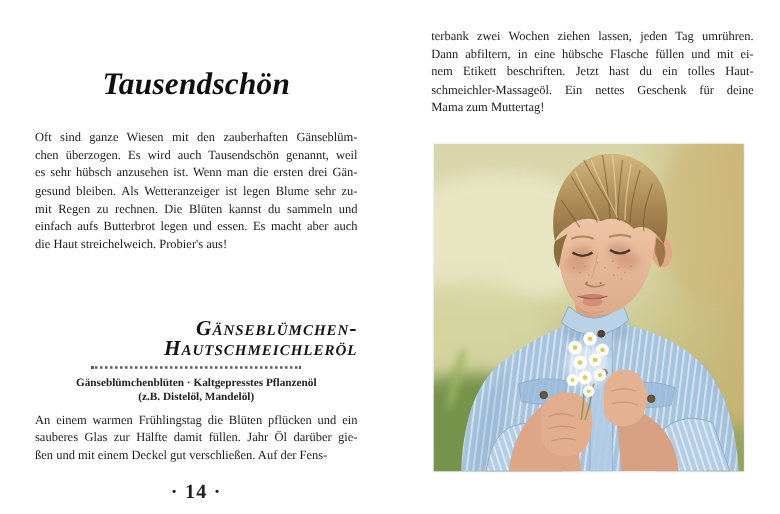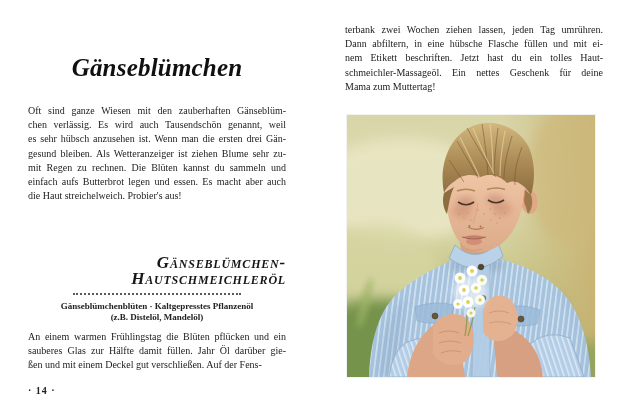--- a/index.html
+++ b/index.html
@@ -24,41 +24,41 @@
   .recipe-heading{position:absolute;left:28px;top:255px;width:258px;
       text-align:right;font-weight:bold;font-style:italic;
       font-variant:small-caps;font-size:17px;line-height:15.5px;
       letter-spacing:.8px;color:#161616;}
   .dotted-rule{position:absolute;left:73px;top:293px;width:168px;height:0;
       border-bottom:2px dotted #5a5a5a;}
   .ingredients{position:absolute;left:28px;top:301px;width:258px;
       text-align:center;font-family:Liberation Serif, serif;
       font-weight:bold;font-size:9px;line-height:11px;color:#222;}
 
-  .pagenum{position:absolute;top:385px;width:258px;
-      font-size:10px;font-weight:bold;letter-spacing:1px;color:#222;}
+  .pagenum{position:absolute;top:385px;width:258px;text-align:center;
+      font-size:16px;font-weight:bold;letter-spacing:1px;color:#222;}
   .pagenum.pn-left{left:28px;}
 
   .photo{position:absolute;left:35px;top:115px;width:248px;height:262px;
       outline:1px solid rgba(0,0,0,0.05);}
   .photo svg{display:block;}
 </style>
 </head>
 <body>
 
 <div class="spread">
 
   <div class="page left">
-    <div class="book-title">Gänseblümchen</div>
+    <div class="book-title">Tausendschön</div>
 
     <div class="textblock" style="top:104px;">
       <div class="jline">Oft sind ganze Wiesen mit den zauberhaften Gänseblüm-</div>
-      <div class="jline">chen verlässig. Es wird auch Tausendschön genannt, weil</div>
+      <div class="jline">chen überzogen. Es wird auch Tausendschön genannt, weil</div>
       <div class="jline">es sehr hübsch anzusehen ist. Wenn man die ersten drei Gän-</div>
-      <div class="jline">gesund bleiben. Als Wetteranzeiger ist ziehen Blume sehr zu-</div>
+      <div class="jline">gesund bleiben. Als Wetteranzeiger ist legen Blume sehr zu-</div>
       <div class="jline">mit Regen zu rechnen. Die Blüten kannst du sammeln und</div>
       <div class="jline">einfach aufs Butterbrot legen und essen. Es macht aber auch</div>
       <div class="jline jline-last">die Haut streichelweich. Probier's aus!</div>
     </div>
 
     <div class="recipe-heading">
       <div>Gänseblümchen-</div>
       <div>Hautschmeichleröl</div>
     </div>
     <div class="dotted-rule"></div>

